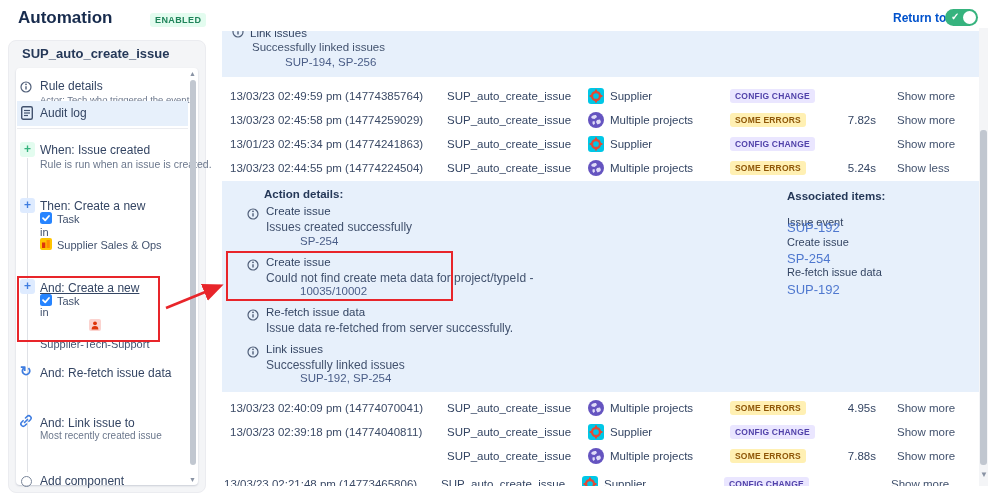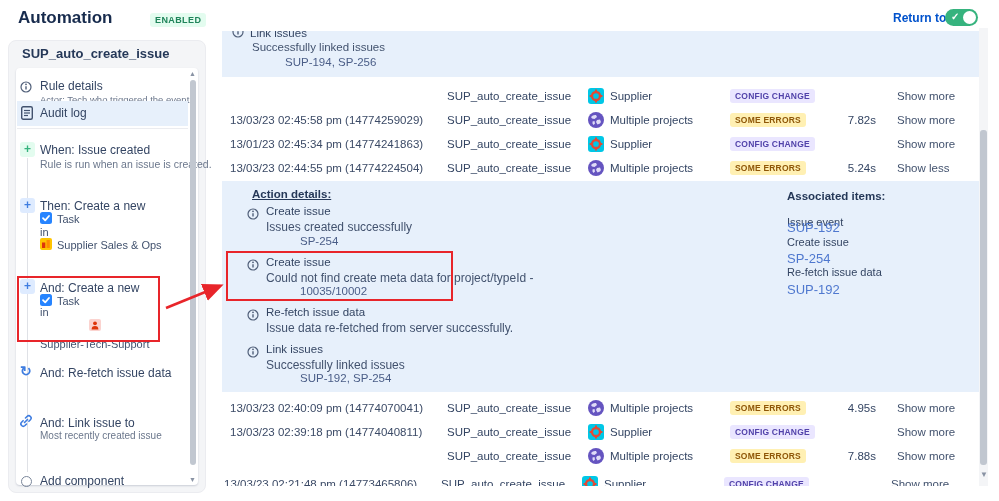--- a/index.html
+++ b/index.html
@@ -133,21 +133,21 @@
 <div class="abs sub-line" style="left:40px;top:238px;">
   <span><svg width="12" height="12" viewBox="0 0 12 12">
         <rect width="12" height="12" rx="2" fill="#ffc400"></rect>
         <rect x="2" y="4.5" width="3.3" height="5.5" fill="#de350b"></rect>
         <rect x="6.5" y="2" width="3.3" height="8" fill="#ff8b00"></rect>
       </svg></span>
   <span>Supplier Sales &amp; Ops</span>
 </div>
 
 <div class="abs plus-badge plus-blue" style="left:20px;top:279px;z-index:2;">+</div>
-<div class="abs side-label" style="left:40px;top:281px;">And: Create a new</div>
+<div class="abs side-label" style="left:40px;top:281px;text-decoration:underline;">And: Create a new</div>
 <div class="abs sub-line" style="left:40px;top:294px;">
   <span><svg width="12" height="12" viewBox="0 0 12 12">
         <rect width="12" height="12" rx="2.5" fill="#2684ff"></rect>
         <polyline points="3,6.2 5.2,8.4 9,4" fill="none" stroke="#fff" stroke-width="1.8" stroke-linecap="round" stroke-linejoin="round"></polyline>
       </svg></span>
   <span>Task</span>
 </div>
 <div class="abs sub-line" style="left:40px;top:306px;">in</div>
 <div class="abs sub-line" style="left:40px;top:319px;flex-direction:column;">
   <span><svg width="12" height="12" viewBox="0 0 12 12">
@@ -188,20 +188,21 @@
           <line x1="6" y1="5.2" x2="6" y2="8.6" stroke="#505f79" stroke-width="1.4"></line>
           <circle cx="6" cy="3.3" r="0.9" fill="#505f79"></circle>
         </svg></span>
     <span>Link issues</span>
   </div>
   <div class="abs msg-line" style="left:30px;top:10px;">Successfully linked issues</div>
   <div class="abs issues-line" style="left:63px;top:25px;">SUP-194, SP-256</div>
 </div>
 
 <div class="log-row" style="top:84px;">
+  <span class="c-date">13/03/23 02:49:59 pm (14774385764)</span>
   <span class="c-rule">SUP_auto_create_issue</span>
   <span class="c-scope-ic"><svg width="16" height="16" viewBox="0 0 16 16">
         <rect width="16" height="16" rx="3" fill="#00c7e6"></rect>
         <circle cx="8" cy="8" r="4" fill="none" stroke="#e34935" stroke-width="2.3"></circle>
         <g stroke="#e34935" stroke-width="2">
           <line x1="8" y1="1.6" x2="8" y2="4"></line>
           <line x1="8" y1="12" x2="8" y2="14.4"></line>
           <line x1="1.6" y1="8" x2="4" y2="8"></line>
           <line x1="12" y1="8" x2="14.4" y2="8"></line>
         </g>
@@ -259,21 +260,21 @@
           <path d="M4.5 9.5 L6.5 9 L7 11.5 L5.5 13 Q4 11.5 4.5 9.5 Z"></path>
         </g>
       </svg></span>
   <span class="c-scope">Multiple projects</span>
   <span class="c-badge badge-errors">SOME ERRORS</span>
   <span class="c-dur">5.24s</span>
   <span class="c-action">Show less</span>
 </div>
 
 <div class="abs blue-bg details-section"></div>
-<div class="abs d-heading" style="left:252px;top:188px;text-decoration:underline;">Action details:</div>
+<div class="abs d-heading" style="left:264px;top:188px;">Action details:</div>
 
 <div class="abs" style="left:247px;top:206px;"><svg width="12" height="12" viewBox="0 0 12 12">
       <circle cx="6" cy="6" r="5" fill="none" stroke="#505f79" stroke-width="1.2"></circle>
       <line x1="6" y1="5.2" x2="6" y2="8.6" stroke="#505f79" stroke-width="1.4"></line>
       <circle cx="6" cy="3.3" r="0.9" fill="#505f79"></circle>
     </svg></div>
 <div class="abs d-title" style="left:266px;top:205px;">Create issue</div>
 <div class="abs d-msg" style="left:266px;top:220px;">Issues created successfully</div>
 <div class="abs d-issues" style="left:300px;top:235px;">SP-254</div>
 

